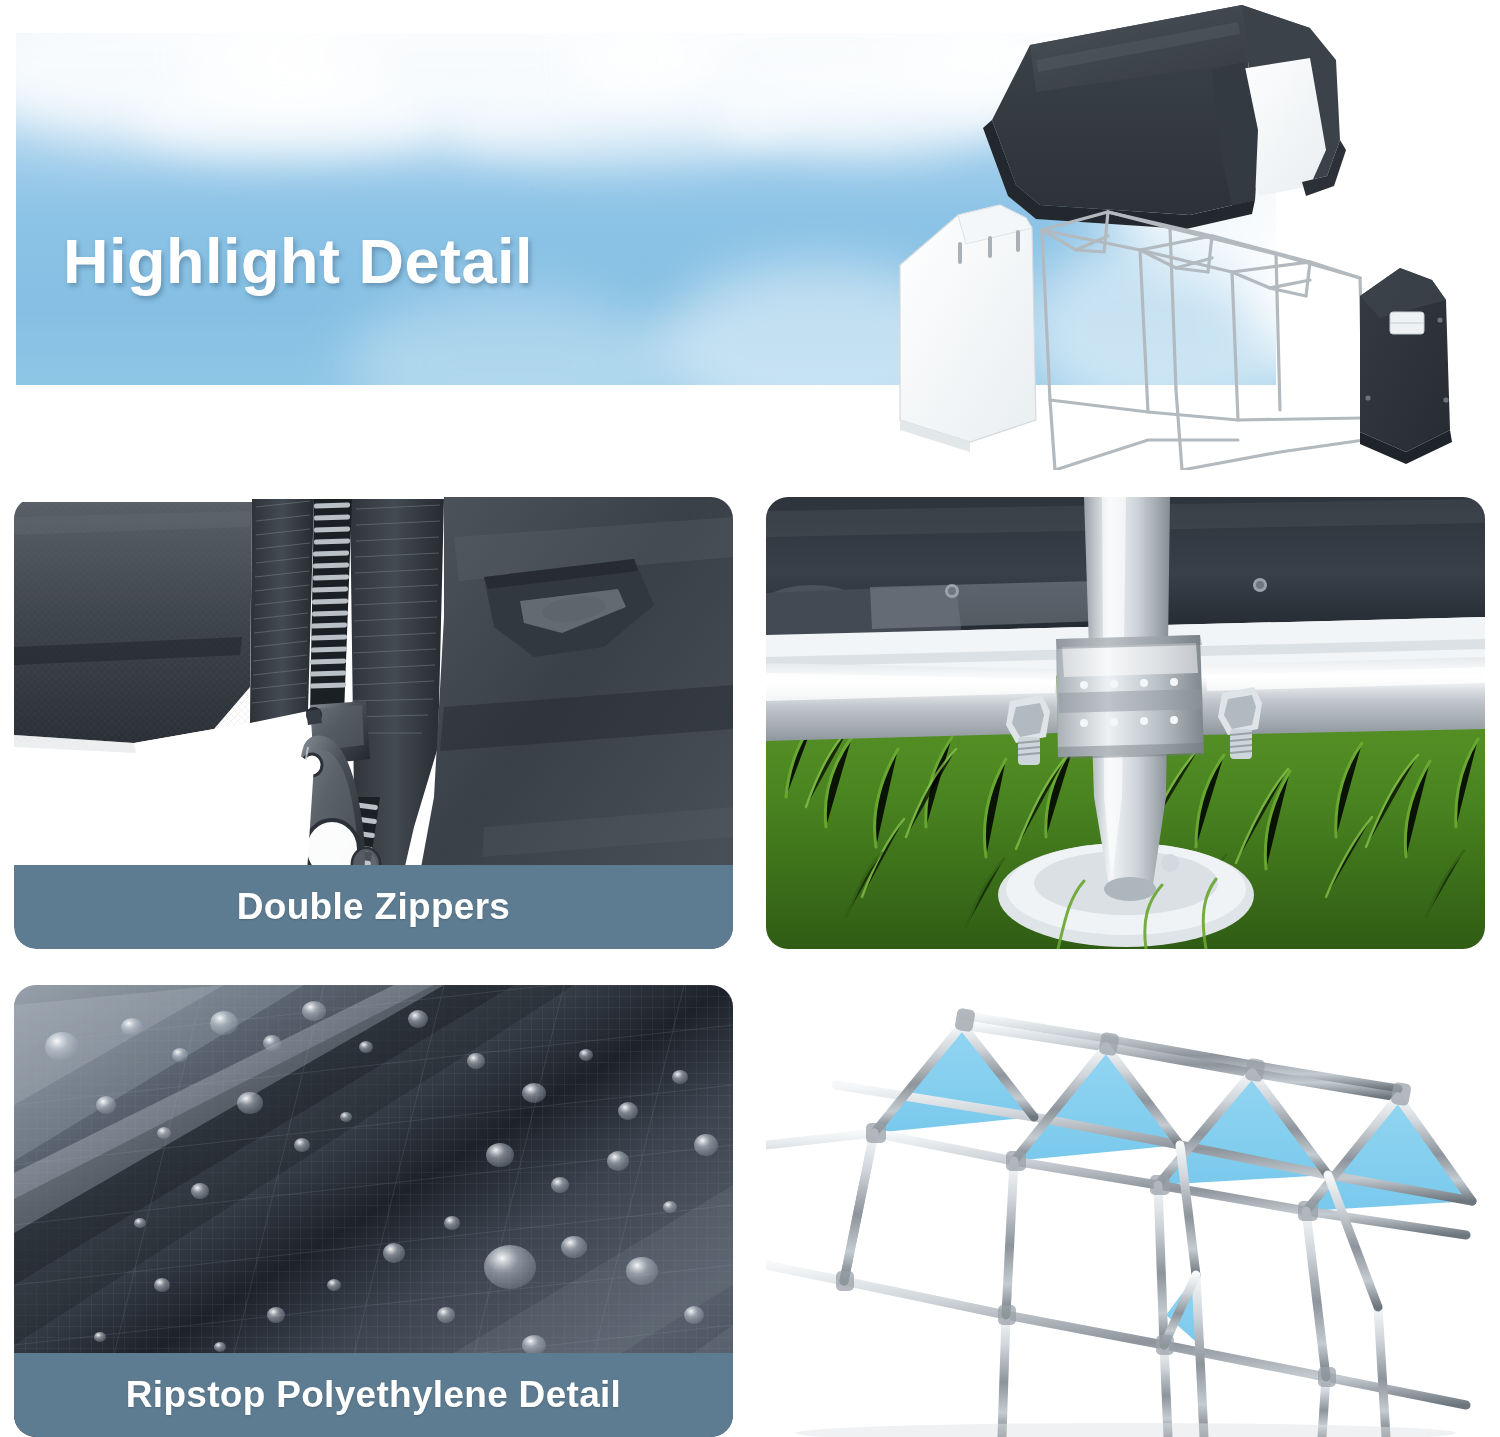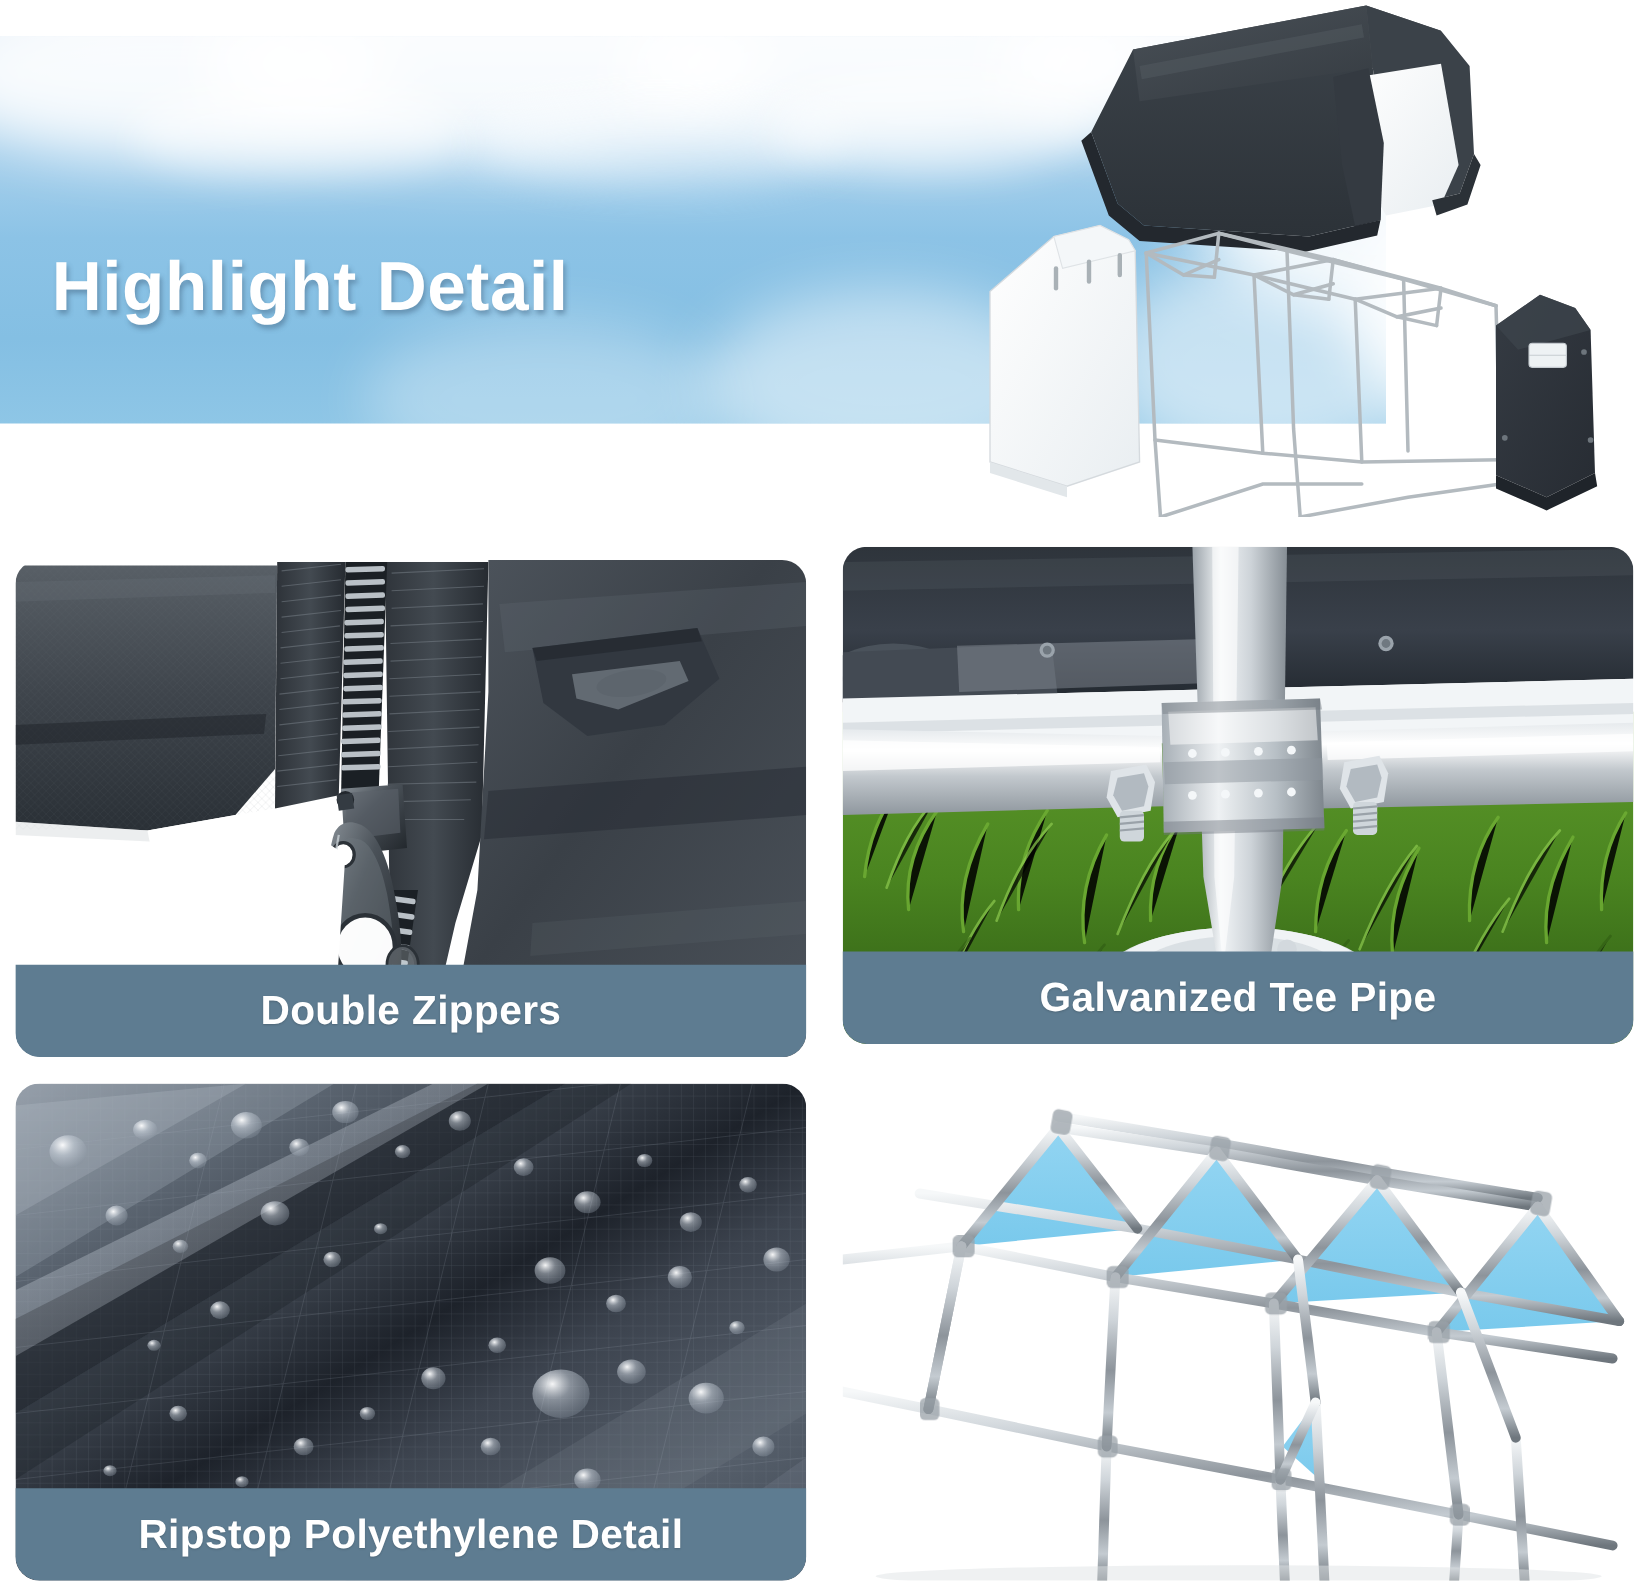--- a/index.html
+++ b/index.html
@@ -11,21 +11,21 @@
     width: 1500px;
     height: 1437px;
     font-family: "Liberation Sans", sans-serif;
     overflow: hidden;
     position: relative;
   }
 
   
   .banner {
     position: absolute;
-    left: 0;
+    left: 16px;
     top: 33px;
     width: 1260px;
     height: 352px;
     overflow: hidden;
     background: linear-gradient(to bottom, #dfebf6 0%, #c8e0f2 14%, #a7d0ec 30%, #8cc3e6 52%, #84bfe3 78%, #8ec6e6 100%);
   }
   .cloud {
     position: absolute;
     border-radius: 50%;
     background: #ffffff;
@@ -66,21 +66,21 @@
     height: 940px;
   }
   .card {
     position: absolute;
     width: 719px;
     height: 452px;
     border-radius: 22px;
     overflow: hidden;
     background: #ffffff;
   }
-  .card.tl { left: 0;     top: 12px; }
+  .card.tl { left: 0;     top: 0; }
   .card.tr { left: 752px; top: 0; }
   .card.bl { left: 0;     top: 488px; }
   .card.br { left: 752px; top: 488px; }
 
   .photo {
     position: absolute;
     left: 0; top: 0;
     width: 100%;
     height: 100%;
     overflow: hidden;
@@ -521,23 +521,20 @@
 
         <ellipse cx="364" cy="392" rx="26" ry="12" fill="#aeb6bd"></ellipse>
         <circle cx="404" cy="366" r="9" fill="#d3d9de"></circle>
 
         <g stroke="#69a630" stroke-width="3" fill="none" opacity=".9" stroke-linecap="round">
           <path d="M292,452 C300,418 304,400 318,384"></path>
           <path d="M440,452 C434,418 438,398 450,382"></path>
           <path d="M380,452 C376,422 382,404 396,388"></path>
         </g>
       </svg>
-    </div>
-    <div class="caption">
-      <span class="caption-text">Galvanized Tee Pipe</span>
     </div>
   </div>
 
   <div class="card bl">
     <div class="photo">
       <svg viewBox="0 0 719 452" xmlns="http://www.w3.org/2000/svg" preserveAspectRatio="none">
         <defs>
           <linearGradient id="wetTarp" x1="0" y1="0" x2="1" y2="1">
             <stop offset="0" stop-color="#8f98a3"></stop>
             <stop offset="0.18" stop-color="#5e6874"></stop>

